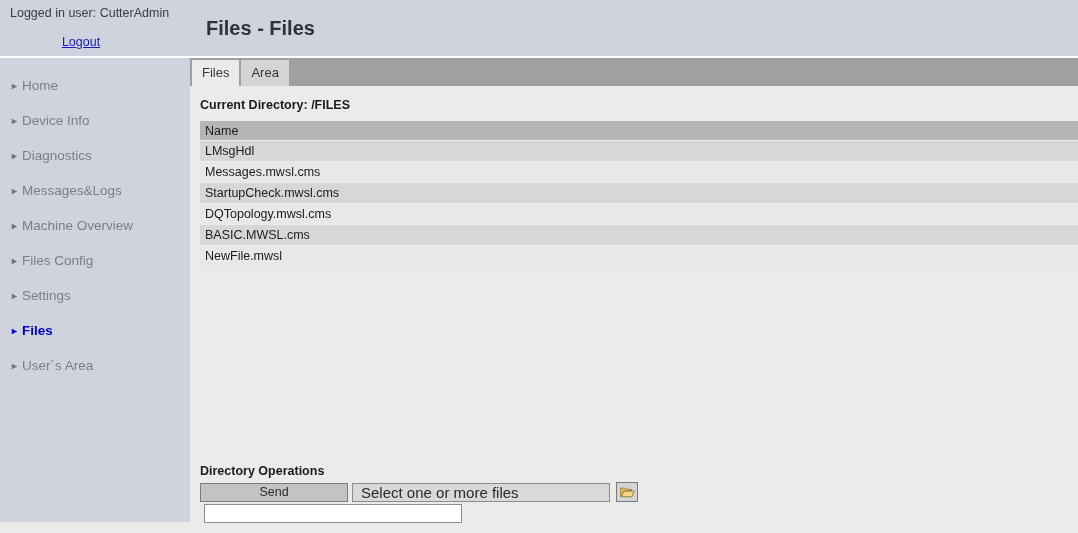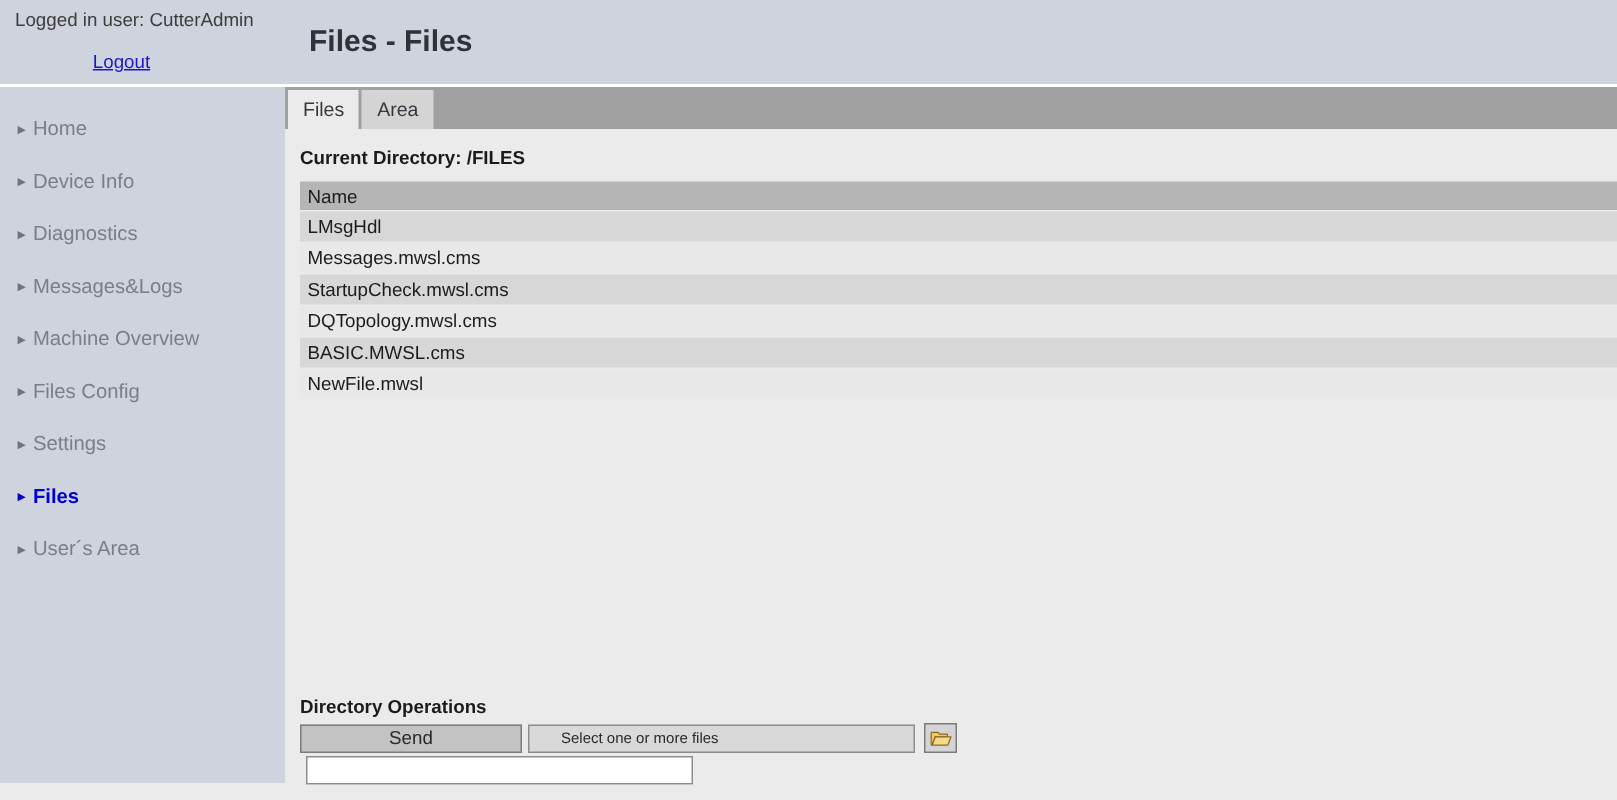--- a/index.html
+++ b/index.html
@@ -191,23 +191,23 @@
     font-family: "Liberation Sans", sans-serif;
     cursor: pointer;
     padding: 0;
   }
   .ops-field-disabled {
     width: 258px;
     height: 19px;
     line-height: 17px;
     background: #d9d9d9;
     border: 1px solid #8d8d8d;
-    font-size: 10px;
+    font-size: 15px;
     color: #2a2a2a;
-    padding: 0 21px;
+    padding: 0 8px;
     margin-left: 4px;
   }
   .ops-field {
     width: 258px;
     height: 19px;
     line-height: 17px;
     background: #ffffff;
     border: 1px solid #8d8d8d;
     font-size: 12.5px;
     color: #2a2a2a;

